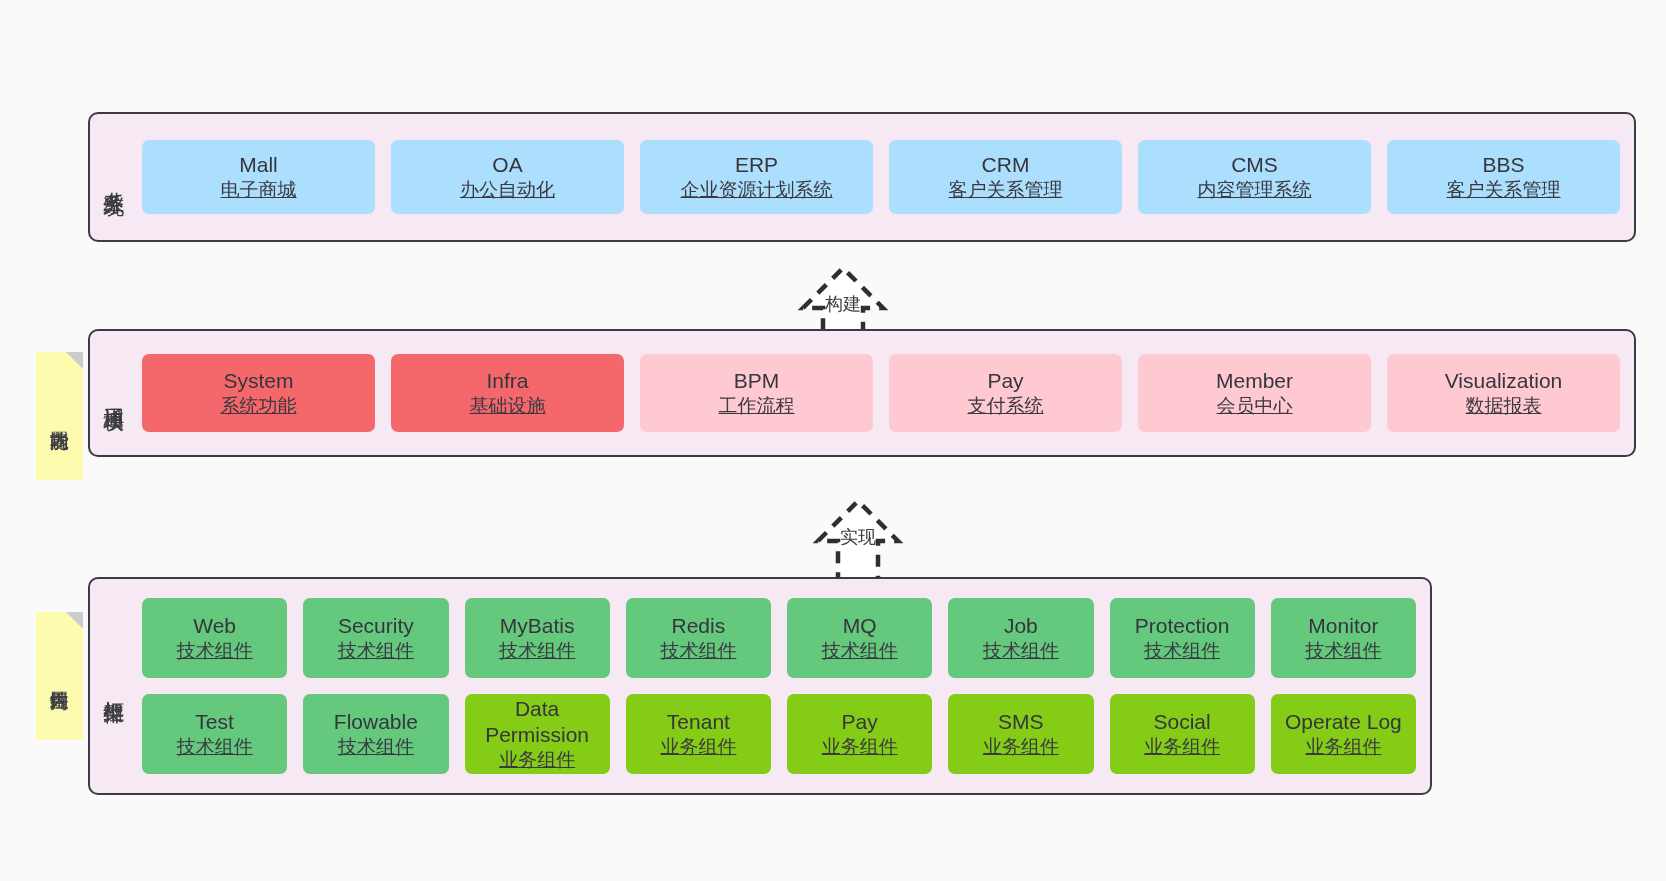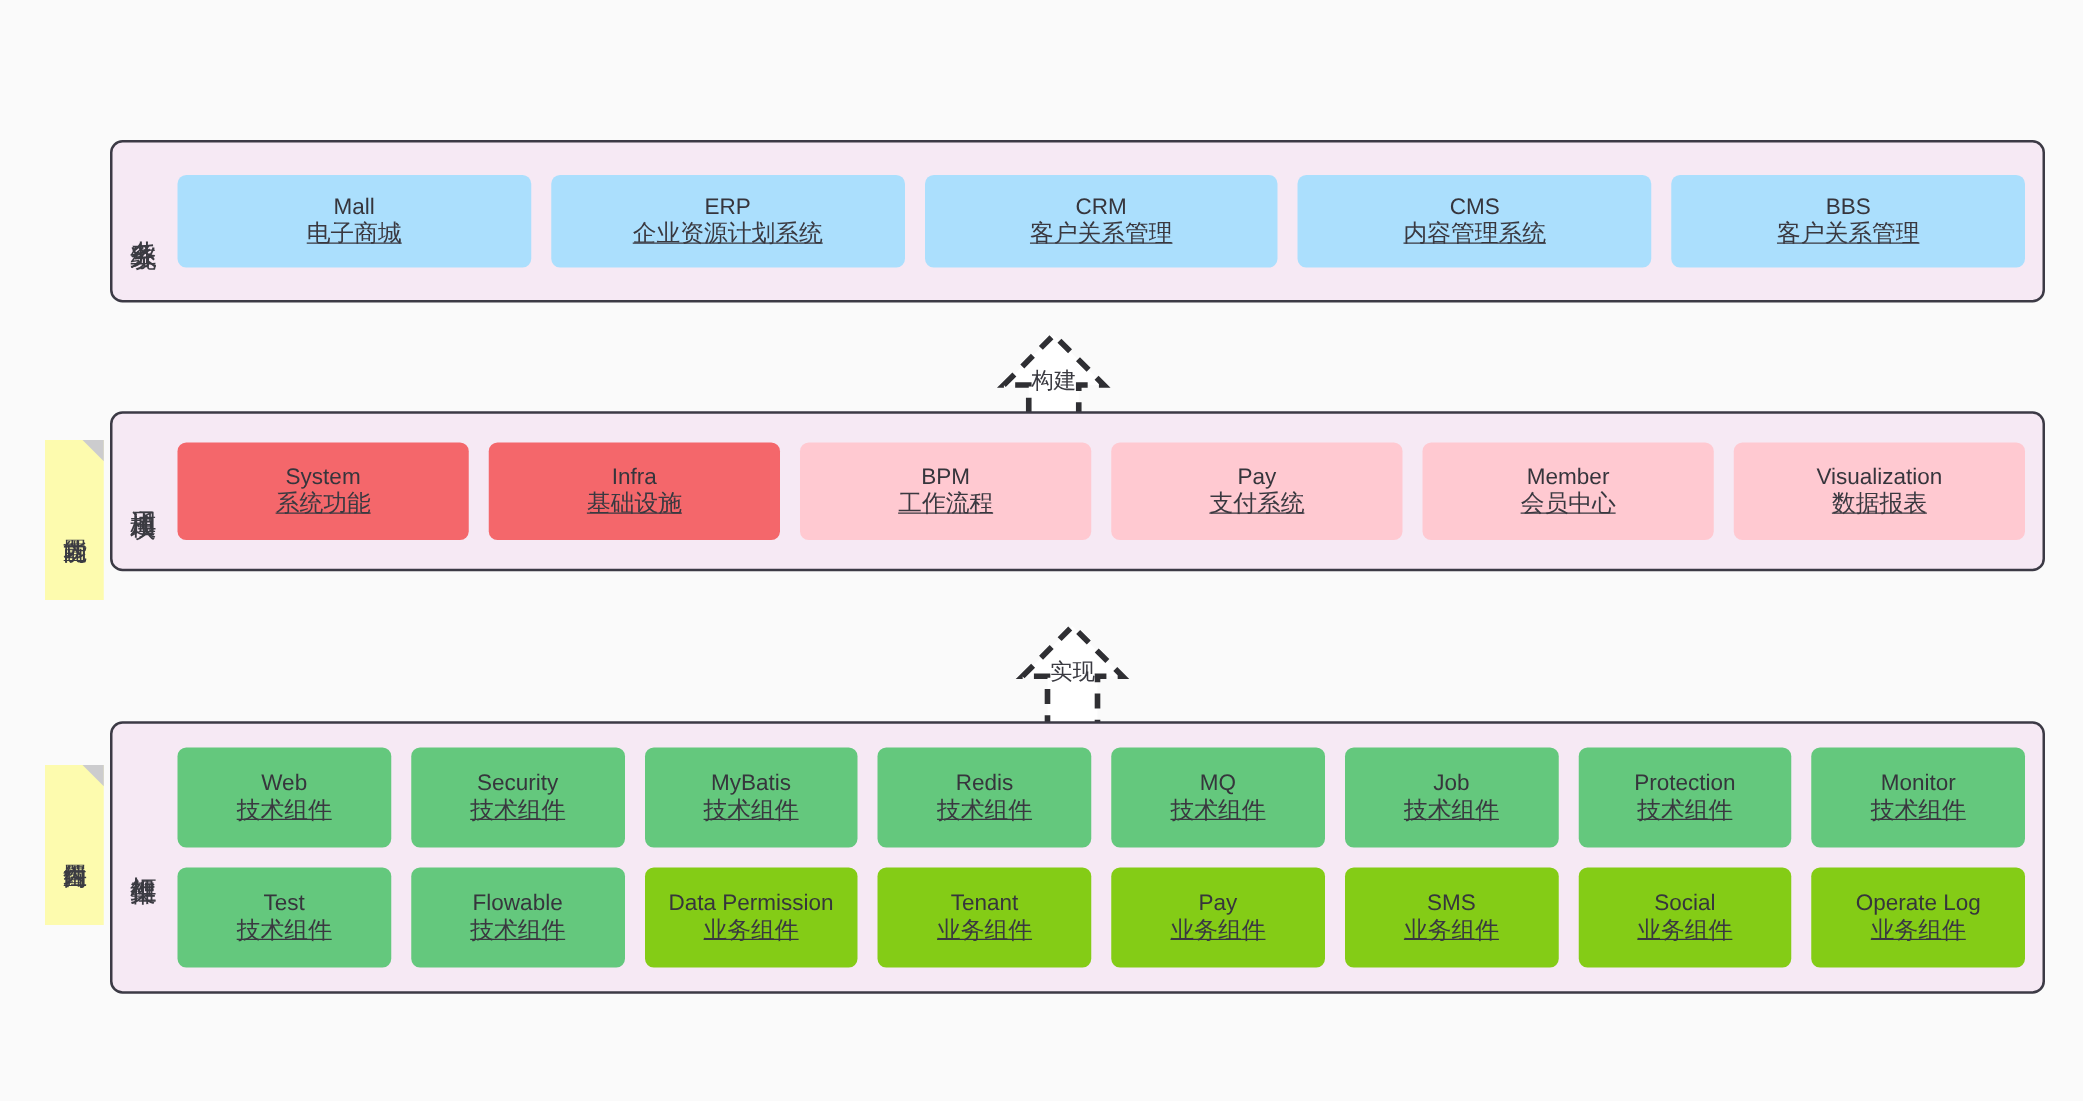--- a/index.html
+++ b/index.html
@@ -65,37 +65,37 @@
     display: flex;
     flex-direction: column;
     align-items: center;
     justify-content: center;
     text-align: center;
     box-sizing: border-box;
     padding: 4px 6px;
     line-height: 1.24;
     user-select: none;
   }
-  .box .t1 { font-size: 18px; color: #36353c; }
+  .box .t1 { font-size: 21px; color: #36353c; }
   .box .t2 { font-size: 19px; color: #3a3940; text-decoration: underline; }
 
   .box.blue        { background: #abdffd; }
   .box.red         { background: #f4676b; }
   .box.pink        { background: #ffc9d1; }
   .box.green       { background: #64c87d; }
   .box.lightgreen  { background: #84cc16; }
 
   
   #layer-business { left: 88px;  top: 112px; width: 1548px; height: 130px; }
   #layer-business .box { height: 74px; }
 
   #layer-common   { left: 88px;  top: 329px; width: 1548px; height: 128px; }
   #layer-common .box { height: 78px; }
 
-  #layer-framework{ left: 88px;  top: 577px; width: 1548px; height: 218px; }
+  #layer-framework{ left: 88px;  top: 577px; width: 1344px; height: 218px; }
   #layer-framework .box { height: 80px; }
 
   
   .note {
     position: absolute;
     background: #fdfbae;
     width: 47px;
     display: flex;
     align-items: center;
     justify-content: center;
@@ -148,20 +148,24 @@
 
   <div class="layer" id="layer-business">
     <div class="layer-title">业务系统</div>
     <div class="layer-body">
       <div class="row">
         <div class="box blue">
           <span class="t1">Mall</span>
           <span class="t2">电子商城</span>
         </div>
         <div class="box blue">
+          <span class="t1">OA</span>
+          <span class="t2">办公自动化</span>
+        </div>
+        <div class="box blue">
           <span class="t1">ERP</span>
           <span class="t2">企业资源计划系统</span>
         </div>
         <div class="box blue">
           <span class="t1">CRM</span>
           <span class="t2">客户关系管理</span>
         </div>
         <div class="box blue">
           <span class="t1">CMS</span>
           <span class="t2">内容管理系统</span>

